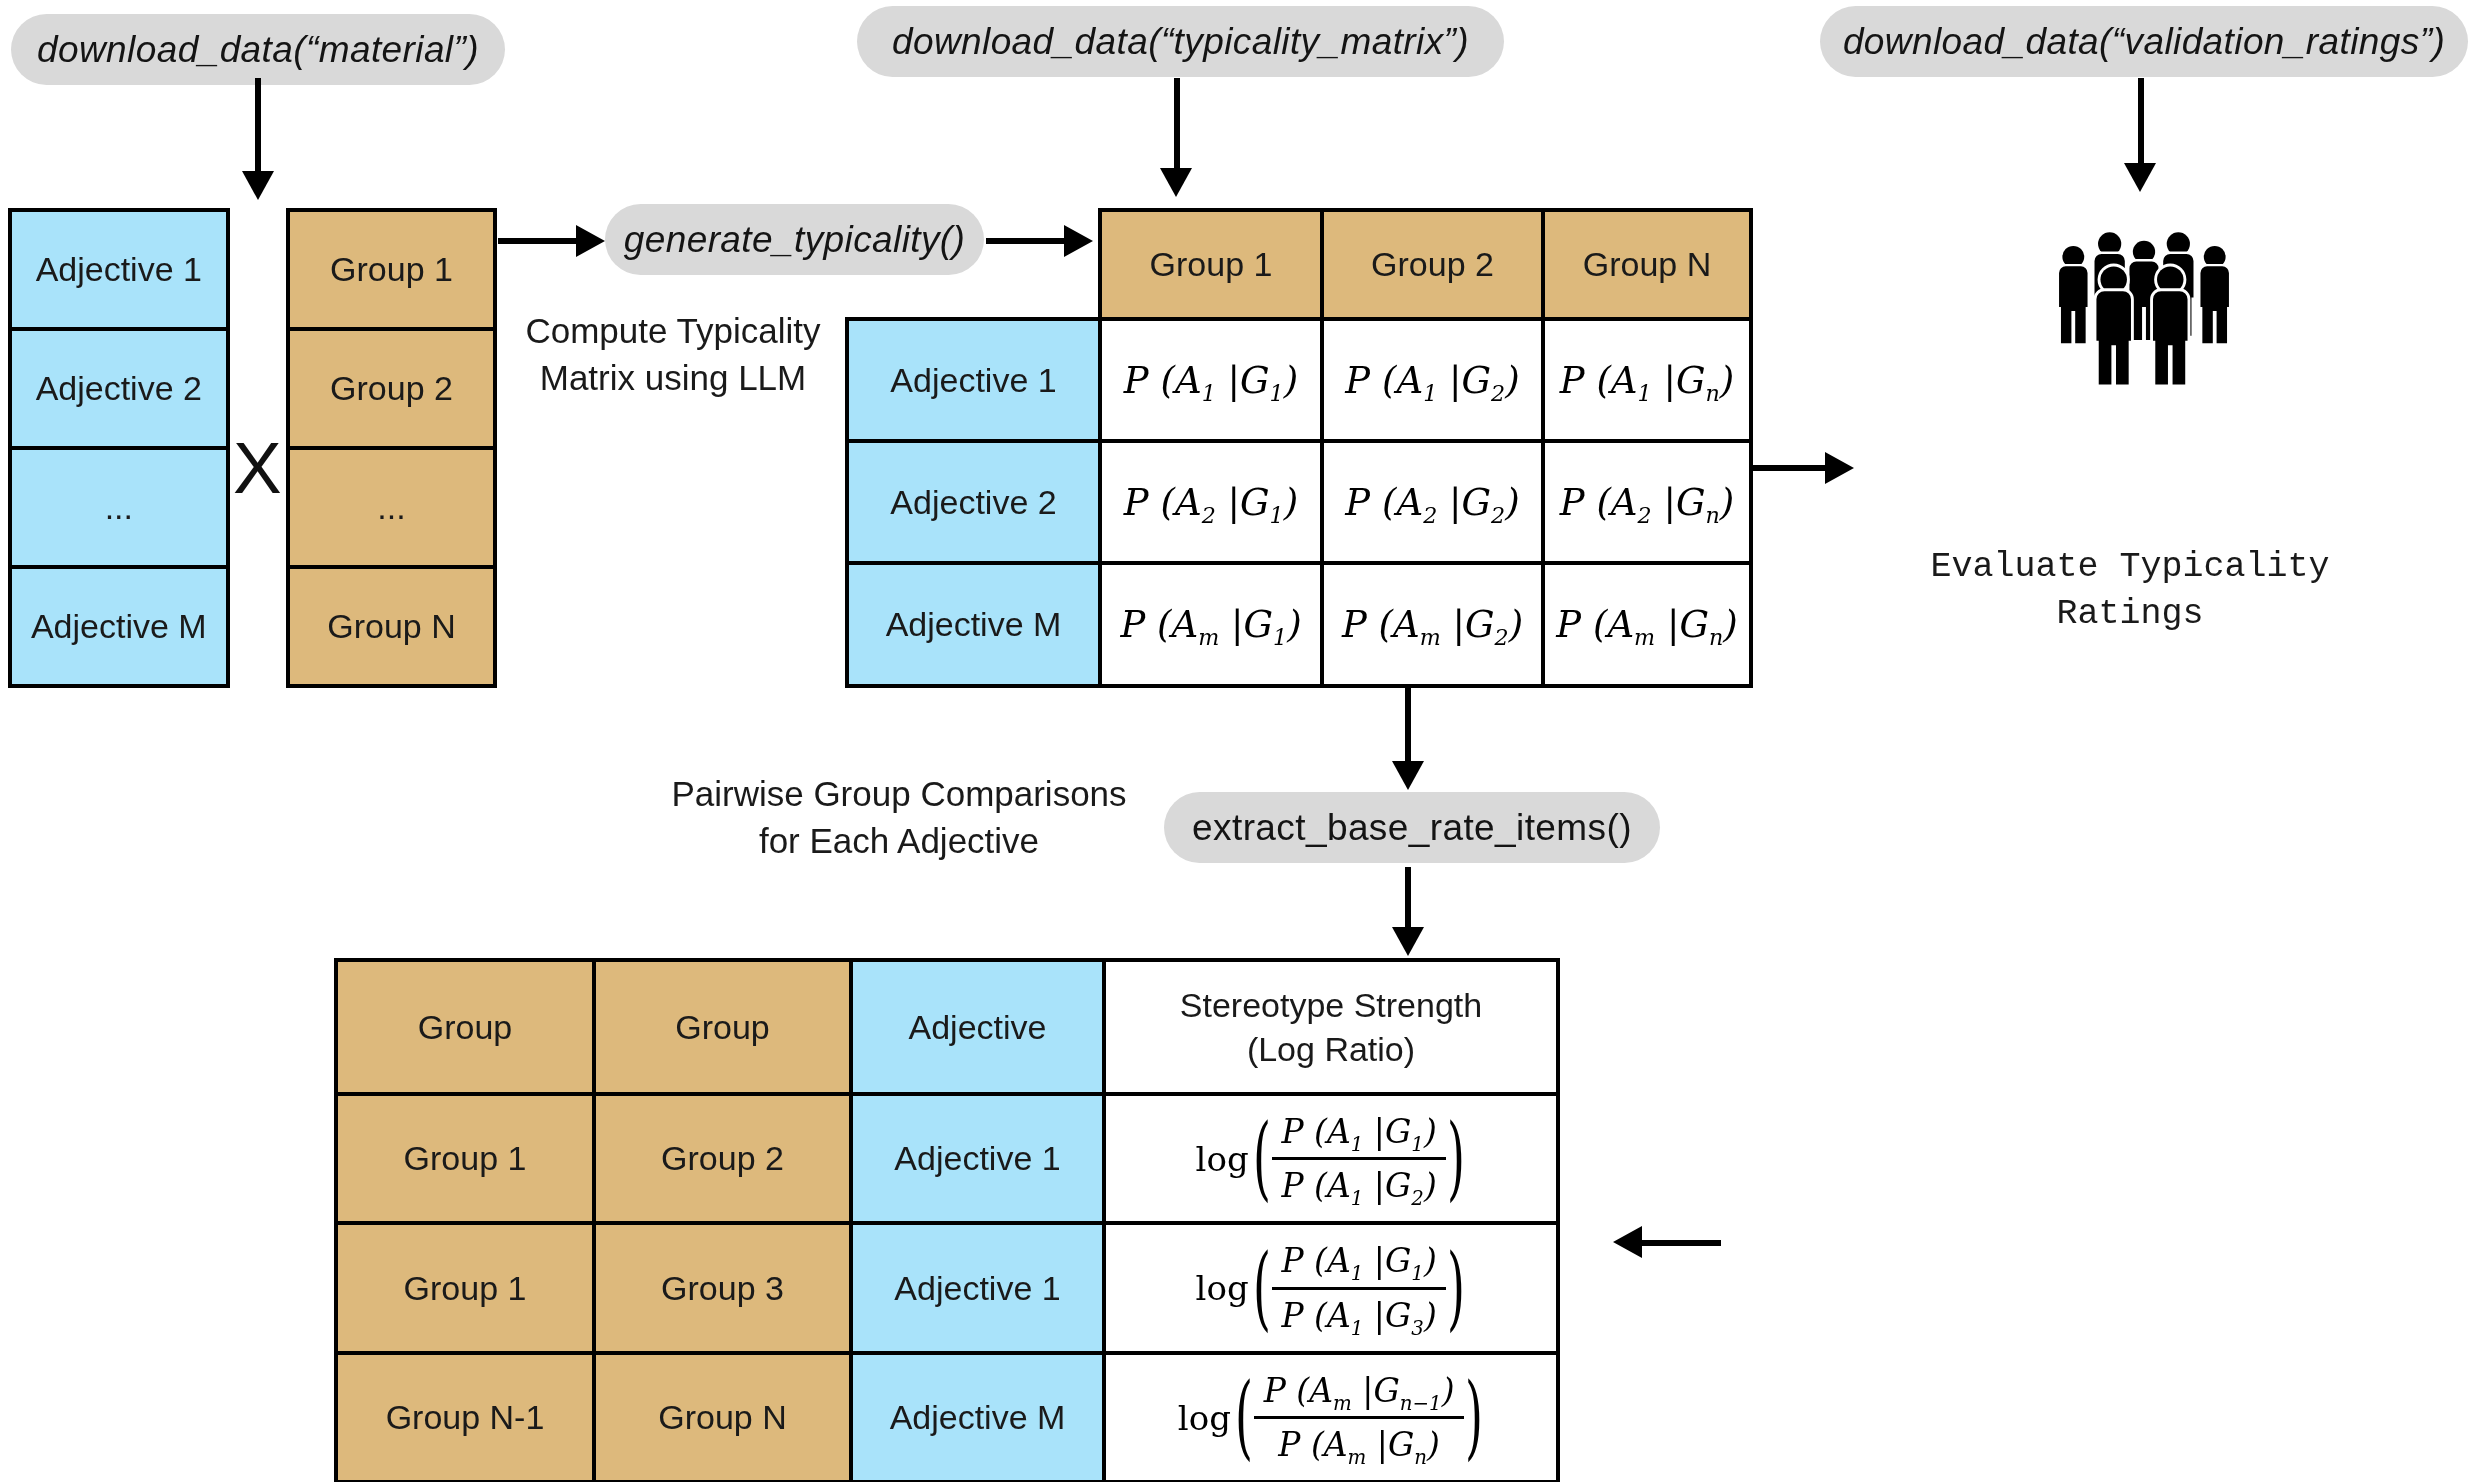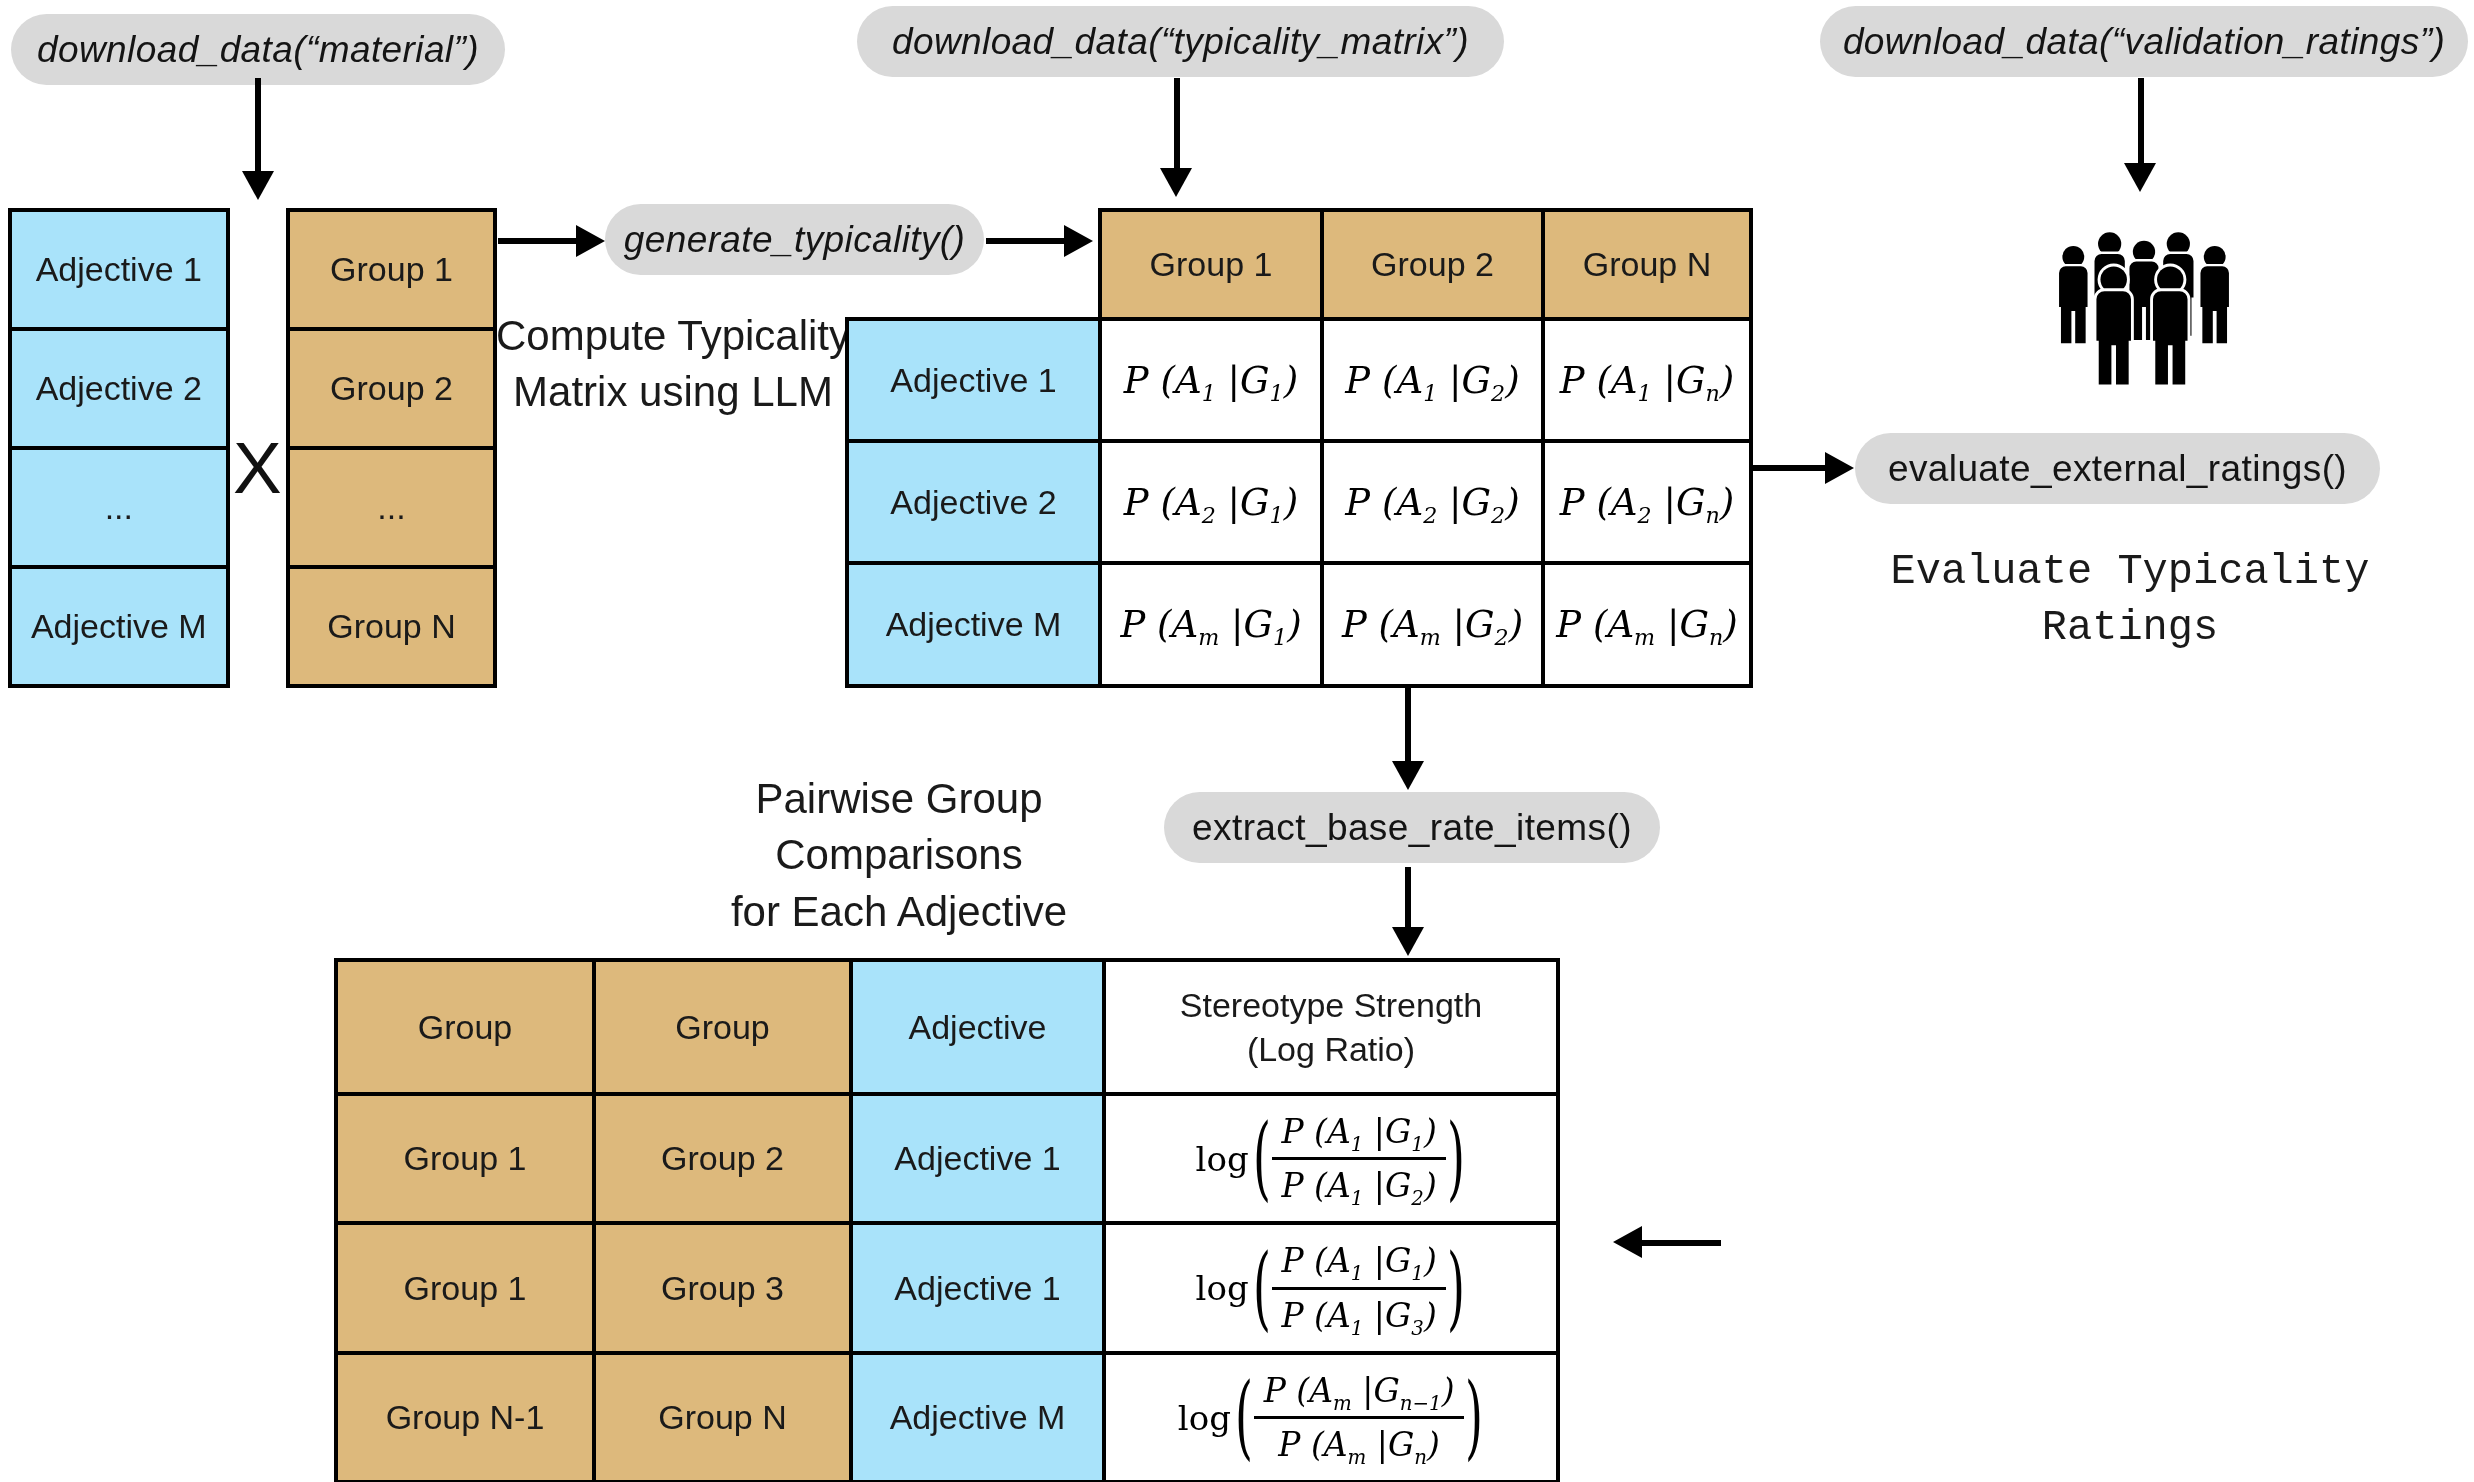--- a/index.html
+++ b/index.html
@@ -15,21 +15,21 @@
   }
   .pill.it { font-style:italic; }
 
   
   .vline { position:absolute; width:6.2px; background:#000; }
   .hline { position:absolute; height:6.2px; background:#000; }
   .ah-d { position:absolute; width:0; height:0; border-left:16.3px solid transparent; border-right:16.3px solid transparent; border-top:29.5px solid #000; }
   .ah-r { position:absolute; width:0; height:0; border-top:16.3px solid transparent; border-bottom:16.3px solid transparent; border-left:29.5px solid #000; }
   .ah-l { position:absolute; width:0; height:0; border-top:16.3px solid transparent; border-bottom:16.3px solid transparent; border-right:29.5px solid #000; }
 
-  .caption { position:absolute; text-align:center; font-size:42px; line-height:1.34; color:#1a1a1a; }
+  .caption { position:absolute; text-align:center; font-size:35px; line-height:1.34; color:#1a1a1a; }
 
   table.dg { position:absolute; border-collapse:collapse; table-layout:fixed; }
   table.dg td, table.dg th {
     border:4.7px solid #000; text-align:center; vertical-align:middle;
     font-weight:normal; font-size:34px; padding:0; color:#1a1a1a;
   }
   .tan  { background:var(--tan,#ddb97c); }
   .blue { background:var(--blue,#a9e3fa); }
   .corner { border:none !important; background:transparent; }
   .hdrb { font-weight:bold; font-size:36px; line-height:1.3; }
@@ -166,21 +166,20 @@
       <use href="#prs" transform="translate(67,41) scale(0.50)"></use>
       <use href="#prs" transform="translate(50,44) scale(0.48)"></use>
       <use href="#prs" transform="translate(35,62) scale(0.57)"></use>
       <use href="#prs" transform="translate(63,62) scale(0.57)"></use>
     </svg>
   </div>
 
   <div class="hline" style="left:1752px; top:465px; width:75px;"></div>
   <div class="ah-r" style="left:1825px; top:452px;"></div>
 
-  <div class="pill" style="left:1855px; top:433px; width:525px;">evaluate_external_ratings()</div>
   <div class="caption" style="left:1858px; top:544px; width:544px;font-family:Liberation Mono, monospace;">
     <div>Evaluate Typicality Ratings</div>
   </div>
 
   <div class="vline" style="left:1405px; top:687px; height:76px;"></div>
   <div class="ah-d" style="left:1392px; top:761px;"></div>
 
   <div class="caption" style="left:666px; top:771px; width:466px;">
     <div>Pairwise Group Comparisons</div>
     <div>for Each Adjective</div>

